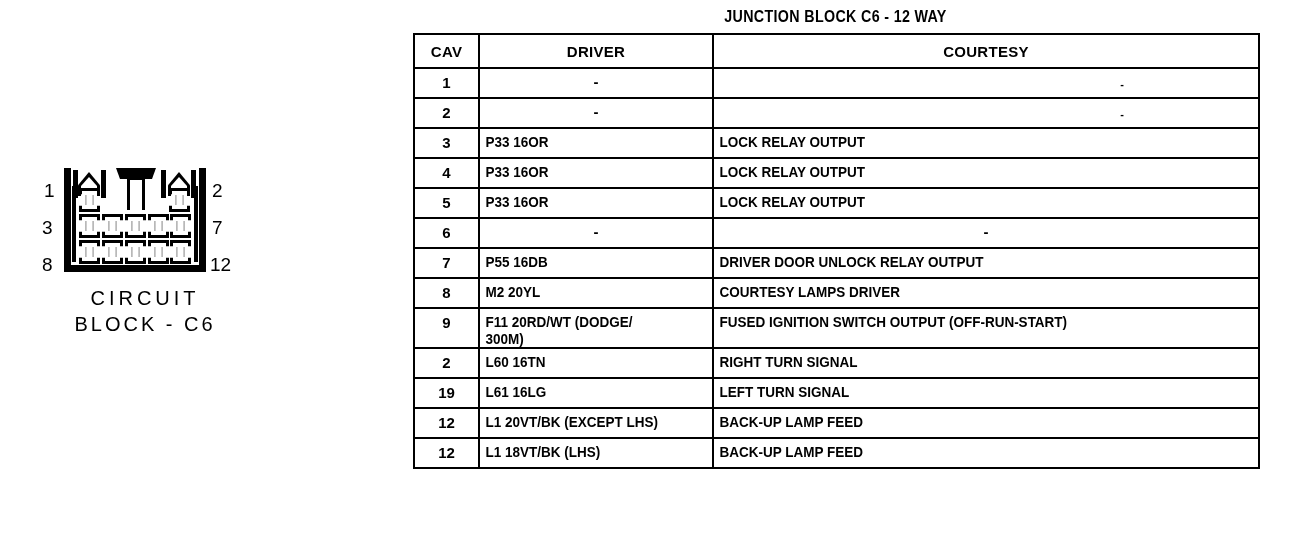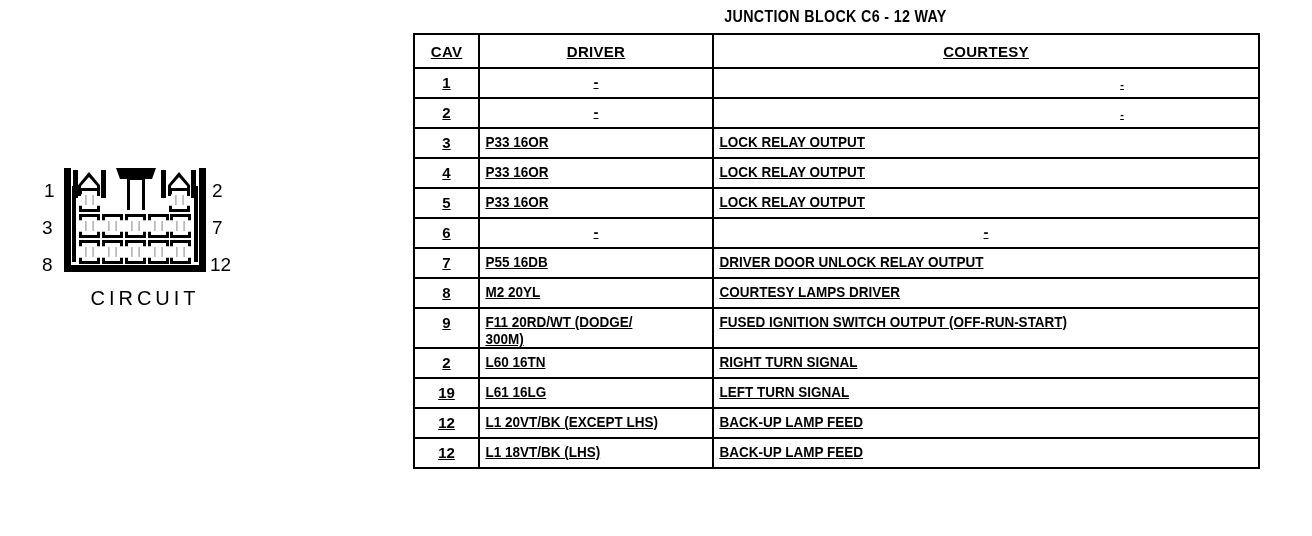--- a/index.html
+++ b/index.html
@@ -214,21 +214,20 @@
   }
 
   #cav-table {
     position: absolute;
     left: 413px;
     top: 33px;
     width: 845px;
     border-collapse: collapse;
     table-layout: fixed;
     background: #fff;
-    text-decoration: underline;
   }
   #cav-table col.c-cav  { width: 65px; }
   #cav-table col.c-circ { width: 234px; }
   #cav-table col.c-func { width: 546px; }
 
   #cav-table th, #cav-table td {
     border: 2px solid #000;
     padding: 0;
     font-family: "Liberation Sans", sans-serif;
     font-weight: bold;
@@ -371,20 +370,21 @@
         </div>
       <div class="cav cav-b5">
           <div class="ibeam"></div>
           <div class="ibeam-in"></div>
         </div>
     </div>
   </div>
 
   <div class="conn-caption">
     <div class="line1">CIRCUIT</div>
+    <div class="line2">BLOCK - C6</div>
   </div>
 </div>
 
 <div id="table-title">JUNCTION BLOCK C6 - 12 WAY</div>
 
 <table id="cav-table">
   <colgroup>
     <col class="c-cav">
       <col class="c-circ">
       <col class="c-func">

